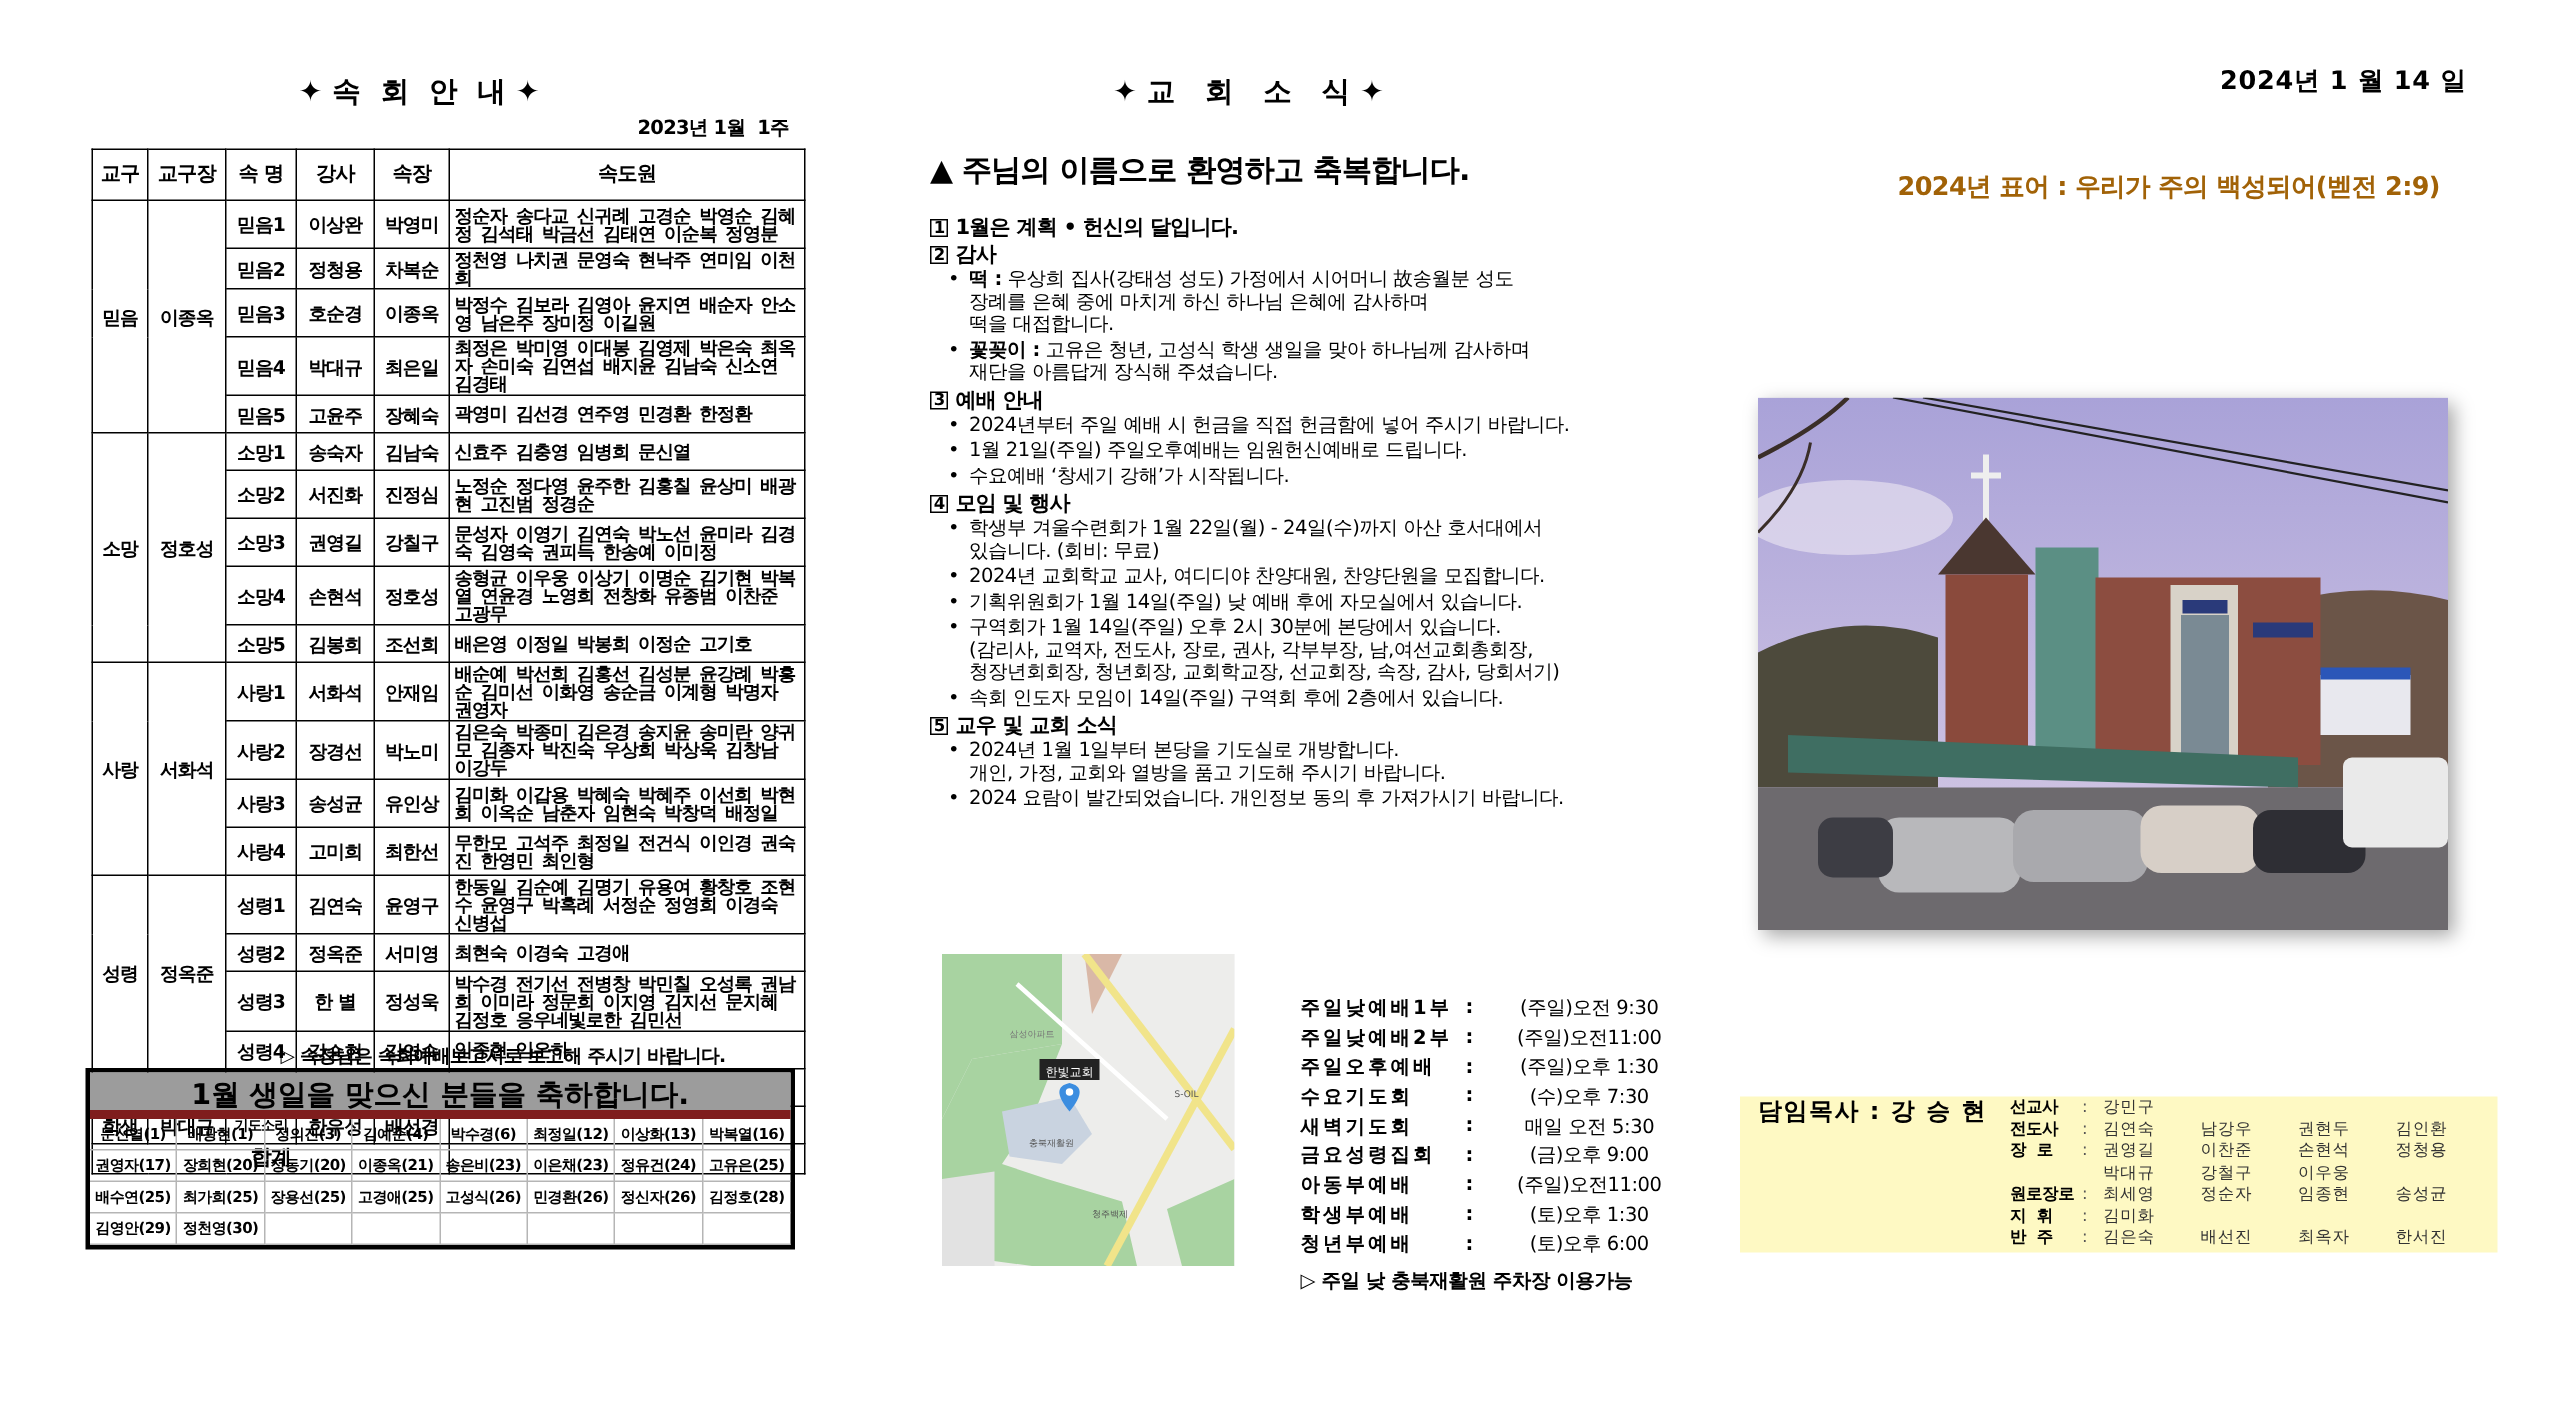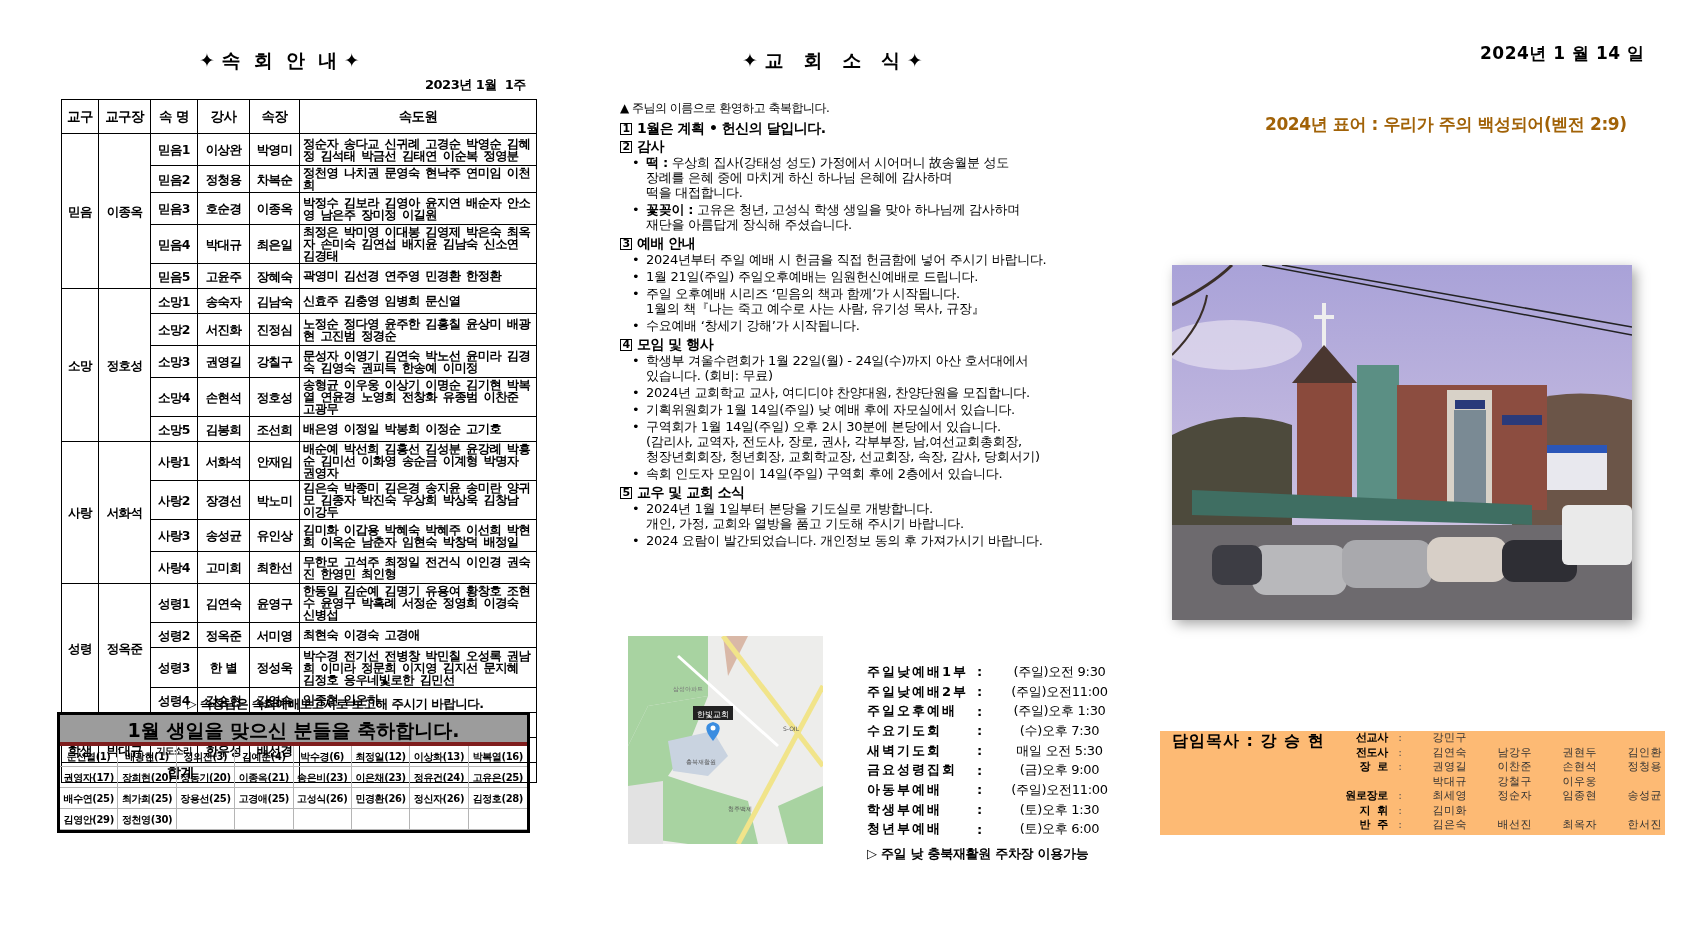--- a/index.html
+++ b/index.html
@@ -18,48 +18,48 @@
   }
   table.cell-table th { height: 34px; font-size: 13.5px; }
   table.cell-table td.members { text-align: left; padding: 1px 3px; font-size: 12.3px; line-height: 12px; word-spacing: 2px; }
   table.cell-table tr.r1 td { height: 25px; }
   table.cell-table tr.r2 td { height: 32px; }
   table.cell-table tr.r3 td { height: 40px; }
   table.cell-table td.small { font-size: 9px; line-height: 9px; }
   .note { font-size: 12.5px; font-weight: bold; letter-spacing: -0.5px; white-space: pre; }
 
   .bday { position: absolute; left: 57px; top: 712px; width: 473px; border: 3px solid #000; }
-  .bday-head { background: #9c9c9c; height: 31px; font-size: 19px; font-weight: bold; text-align: center; line-height: 31px; border-bottom: 4px solid #7f1d1d; letter-spacing: 0; }
+  .bday-head { background: #9c9c9c; height: 31px; font-size: 19px; font-weight: bold; text-align: center; line-height: 31px; border-bottom: 6px solid #7f1d1d; letter-spacing: 0; }
   .bday-grid { display: grid; grid-template-columns: repeat(8, 1fr); border-radius: 13px; }
   .bday-grid div { height: 21px; border-right: 1px solid #b5b5b5; border-bottom: 1px solid #b5b5b5; font-size: 10px; font-weight: bold; text-align: center; line-height: 21px; letter-spacing: -0.4px; white-space: nowrap; overflow: hidden; }
   .bday-grid div:nth-child(8n) { border-right: none; }
 
   
   .news { position: absolute; left: 620px; top: 100px; width: 500px; }
-  .news .welcome { font-size: 12px; font-weight: normal; letter-spacing: -0.5px; margin-bottom: 2px; }
+  .news .welcome { font-size: 20px; font-weight: bold; letter-spacing: -0.5px; margin-bottom: 16px; }
   .news .head { font-size: 14px; font-weight: bold; letter-spacing: -0.5px; line-height: 18px; }
   .news .head .num { display: inline-block; font-size: 11px; border: 1px solid #000; width: 12px; height: 12px; line-height: 10px; text-align: center; margin-right: 5px; vertical-align: 1px; }
   .news ul { list-style: none; margin: 0 0 1px 12px; }
   .news li { position: relative; padding-left: 14px; font-size: 13px; line-height: 15px; letter-spacing: -0.3px; margin-bottom: 2px; white-space: pre-line; }
   .news li::before { content: "•"; position: absolute; left: 0; top: 0; }
   .news li b { font-weight: bold; }
 
   .map { position: absolute; left: 628px; top: 636px; width: 195px; height: 208px; background: #ececec; overflow: hidden; }
   .schedule { position: absolute; left: 867px; top: 662px; width: 245px; }
   .sched-row { display: flex; height: 19.7px; align-items: center; font-size: 13px; }
   .sched-label { width: 110px; font-weight: bold; letter-spacing: 2px; white-space: nowrap; }
   .sched-colon { width: 30px; font-weight: bold; }
   .sched-time { width: 105px; text-align: center; letter-spacing: -0.3px; }
   .parking { font-size: 13px; font-weight: bold; margin-top: 6px; letter-spacing: -0.3px; }
 
   
   .date { position: absolute; left: 1480px; top: 42px; font-size: 17px; font-weight: bold; letter-spacing: 0.5px; white-space: pre; }
   .motto { position: absolute; left: 1265px; top: 113px; font-size: 17px; font-weight: bold; color: #a16207; letter-spacing: -0.4px; }
   .photo { position: absolute; left: 1172px; top: 265px; width: 460px; height: 355px; overflow: hidden; box-shadow: 4px 4px 12px rgba(0,0,0,0.35); }
-  .staff { position: absolute; left: 1160px; top: 731px; width: 505px; height: 104px; background: #fdba74; text-align: right; }
+  .staff { position: absolute; left: 1160px; top: 731px; width: 505px; height: 104px; background: #fef9c3; }
   .pastor { position: absolute; left: 12px; top: 0; font-size: 16px; font-weight: bold; letter-spacing: 1px; white-space: pre; }
   .staff-list { position: absolute; left: 180px; top: 0px; font-size: 11px; line-height: 14.5px; }
   .staff-row { display: flex; }
   .staff-role { width: 48px; font-weight: bold; letter-spacing: -0.3px; white-space: pre; }
   .staff-colon { width: 14px; color: #555; }
   .staff-name { width: 65px; color: #333; letter-spacing: 0.5px; }
 </style>
 </head>
 <body>
 
@@ -278,22 +278,20 @@
         <li><b>떡 :</b><span> 우상희 집사(강태성 성도) 가정에서 시어머니 故송월분 성도
         장례를 은혜 중에 마치게 하신 하나님 은혜에 감사하며
         떡을 대접합니다.</span></li>
         <li><b>꽃꽂이 :</b><span> 고유은 청년, 고성식 학생 생일을 맞아 하나님께 감사하며
               재단을 아름답게 장식해 주셨습니다.</span></li>
       </ul>
       <div class="head"><span class="num">3</span><span>예배 안내</span></div>
       <ul>
         <li><b></b><span>2024년부터 주일 예배 시 헌금을 직접 헌금함에 넣어 주시기 바랍니다.</span></li>
         <li><b></b><span>1월 21일(주일) 주일오후예배는 임원헌신예배로 드립니다.</span></li>
-        <li><b></b><span>주일 오후예배 시리즈 ‘믿음의 책과 함께’가 시작됩니다.
-1월의 책『나는 죽고 예수로 사는 사람, 유기성 목사, 규장』</span></li>
         <li><b></b><span>수요예배 ‘창세기 강해’가 시작됩니다.</span></li>
       </ul>
       <div class="head"><span class="num">4</span><span>모임 및 행사</span></div>
       <ul>
         <li><b></b><span>학생부 겨울수련회가 1월 22일(월) - 24일(수)까지 아산 호서대에서
 있습니다. (회비: 무료)</span></li>
         <li><b></b><span>2024년 교회학교 교사, 여디디야 찬양대원, 찬양단원을 모집합니다.</span></li>
         <li><b></b><span>기획위원회가 1월 14일(주일) 낮 예배 후에 자모실에서 있습니다.</span></li>
         <li><b></b><span>구역회가 1월 14일(주일) 오후 2시 30분에 본당에서 있습니다.
 (감리사, 교역자, 전도사, 장로, 권사, 각부부장, 남,여선교회총회장,

